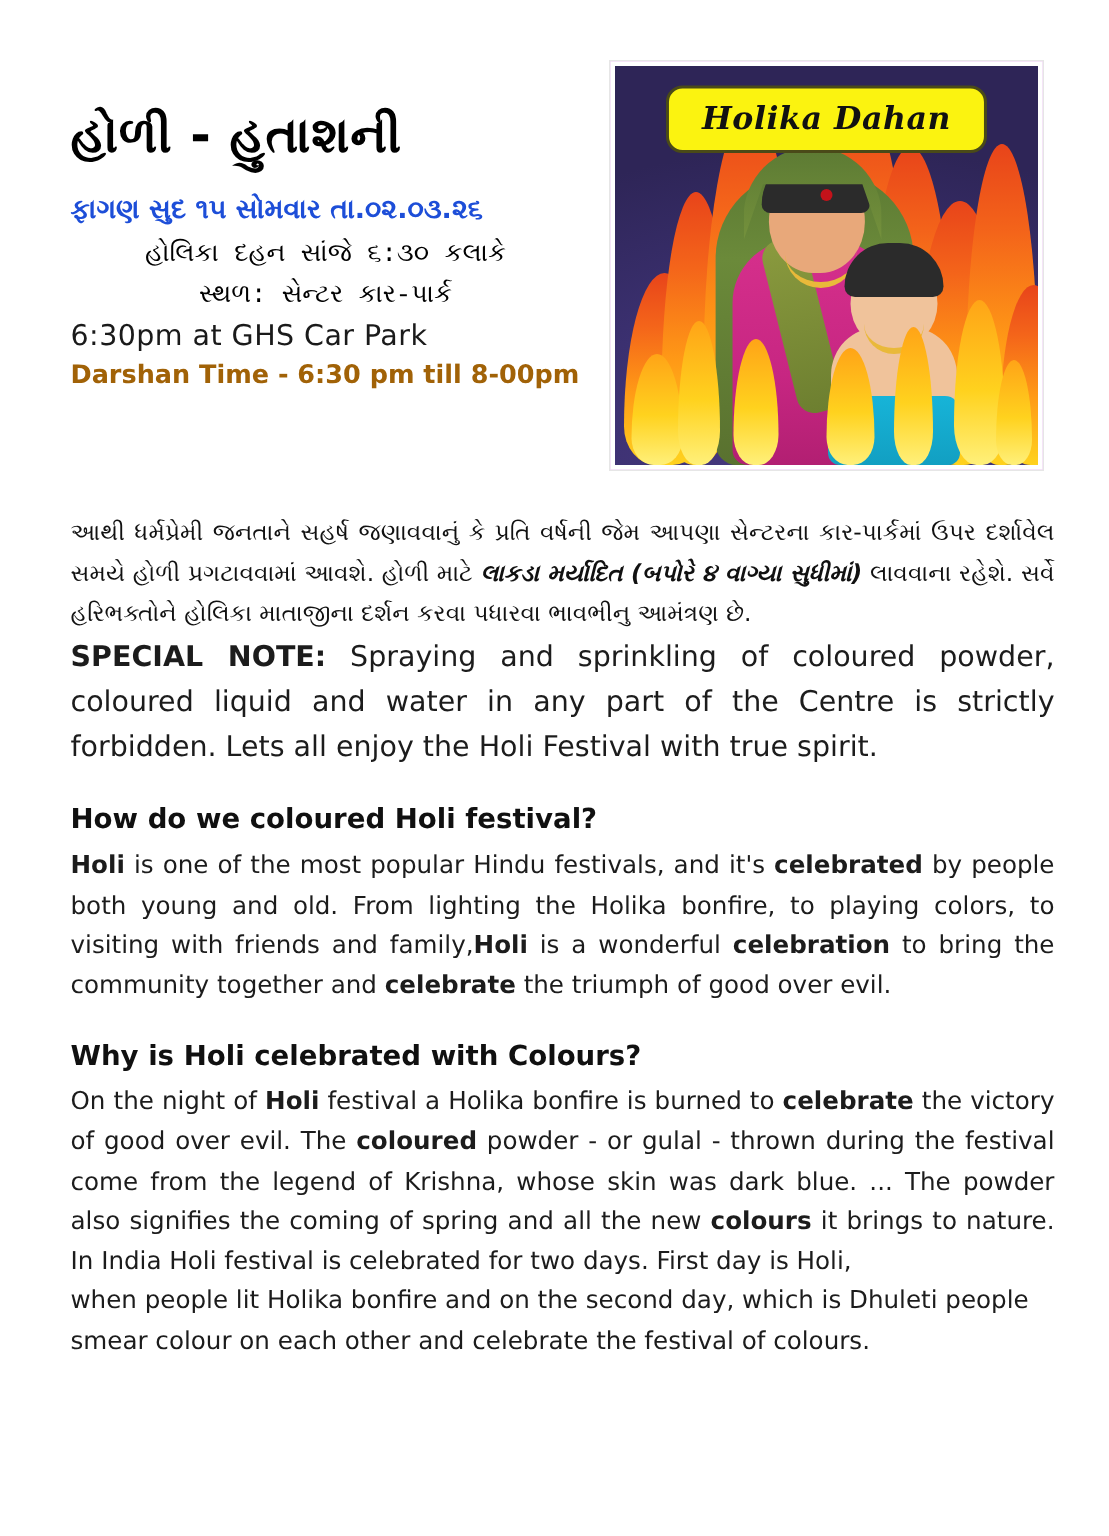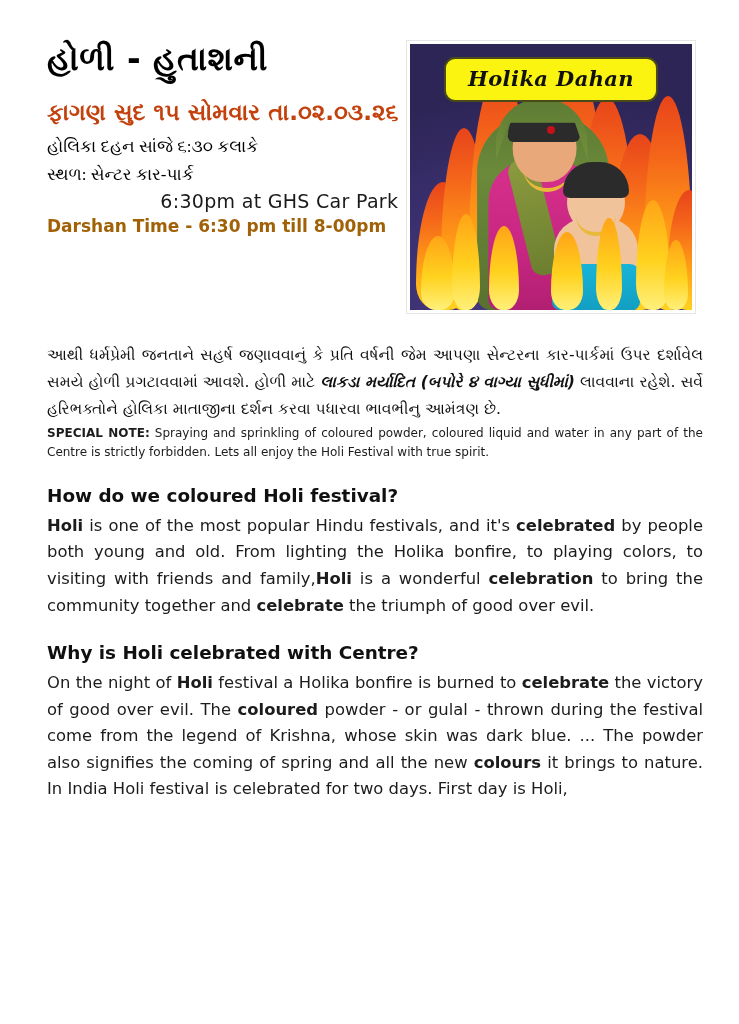--- a/index.html
+++ b/index.html
@@ -27,48 +27,50 @@
   .header {
     position: relative;
     display: flex;
     align-items: flex-start;
     padding: 38px 44px 0 47px;
     box-sizing: border-box;
   }
   .header-text {
     flex: 0 0 340px;
     padding-top: 2px;
+    margin-top: 31px;
   }
   .title-guj {
     font-family: "DejaVu Sans", sans-serif;
     font-weight: 700;
     font-size: 33px;
     line-height: 1.18;
     letter-spacing: 0.5px;
     margin: 0 0 16px 0;
     color: #000;
     white-space: nowrap;
   }
   .line-guj-bold {
     font-family: "DejaVu Sans", sans-serif;
     font-weight: 700;
-    font-size: 23px;
+    font-size: 18px;
     line-height: 1.5;
     margin: 0 0 4px 0;
-    color: #c2410c;
+    color: #1d4ed8;
     white-space: nowrap;
   }
   .line-guj {
-    font-family: Liberation Serif, serif;
+    font-family: Liberation Mono, monospace;
     font-weight: 400;
     font-size: 17px;
     line-height: 1.62;
     margin: 0;
     color: #000;
     white-space: nowrap;
+    text-align: center;
   }
   .title-en {
     font-family: "DejaVu Serif", "Liberation Serif", serif;
     font-weight: 700;
     font-size: 26px;
     line-height: 1.22;
     margin: 10px 0 11px 0;
     color: #000;
   }
   .en-big {
@@ -85,21 +87,20 @@
     font-weight: 700;
   }
   .en-mid {
     font-family: "DejaVu Sans", sans-serif;
     font-weight: 400;
     font-size: 19px;
     line-height: 1.3;
     margin: 0 0 2px 0;
     color: #1a1a1a;
     letter-spacing: 0.3px;
-    text-align: right;
   }
   .en-bold {
     font-family: "DejaVu Sans", sans-serif;
     font-weight: 700;
     font-size: 17px;
     line-height: 1.3;
     margin: 0;
     color: #a16207;
   }
 
@@ -275,21 +276,21 @@
     font-family: "DejaVu Sans", sans-serif;
     font-size: 14.4px;
     line-height: 1.6;
     margin: 20px 0 0 0;
     color: #111;
   }
   .note-guj .lbl { font-weight: 700; font-size: 16px; }
 
   .p-en {
     font-family: "DejaVu Sans", sans-serif;
-    font-size: 12px;
+    font-size: 19px;
     line-height: 1.56;
     text-align: justify;
     margin: 2px 0 0 0;
     color: #1c1c1c;
   }
   .p-en .lbl { font-weight: 700; }
 
   .h-sec {
     font-family: "DejaVu Sans", sans-serif;
     font-weight: 700;
@@ -380,17 +381,18 @@
   <div class="body-area">
 
     <p class="p-guj"><span>આથી ધર્મપ્રેમી જનતાને સહર્ષ જણાવવાનું કે પ્રતિ વર્ષની જેમ આપણા સેન્ટરના કાર-પાર્કમાં  ઉપર દર્શાવેલ સમયે હોળી પ્રગટાવવામાં આવશે. હોળી માટે </span><i>લાકડા મર્યાદિત (બપોરે ૪ વાગ્યા સુધીમાં)</i><span> લાવવાના રહેશે. સર્વે હરિભક્તોને હોલિકા માતાજીના દર્શન કરવા પધારવા ભાવભીનુ આમંત્રણ છે.</span></p>
 
 
     <p class="p-en"><span class="lbl">SPECIAL NOTE:</span><span>  Spraying and sprinkling of coloured powder, coloured liquid and water in any part of the Centre is strictly forbidden. Lets all enjoy the Holi Festival with true spirit.</span></p>
 
     <h3 class="h-sec">How do we coloured Holi festival?</h3>
     <p class="p-body"><b>Holi</b><span> is one of the most popular Hindu festivals, and it's </span><b>celebrated</b><span> by people both young and old. From lighting the Holika bonfire, to playing colors, to visiting with friends and family,</span><b>Holi</b><span> is a wonderful </span><b>celebration</b><span> to bring the community together and </span><b>celebrate</b><span> the triumph of good over evil.</span></p>
 
-    <h3 class="h-sec">Why is Holi celebrated with Centre?</h3>
+    <h3 class="h-sec">Why is Holi celebrated with Colours?</h3>
     <p class="p-body"><span>On the night of  </span><b>Holi</b><span> festival a Holika bonfire is burned to </span><b>celebrate</b><span> the victory of good over evil. The </span><b>coloured</b><span> powder - or gulal - thrown during the festival come from the legend of Krishna, whose skin was dark blue. ... The powder also signifies the coming of spring and all the new </span><b>colours</b><span> it brings to nature. In India Holi festival is celebrated for two days. First day is Holi,</span></p>
+    <p class="p-body p-last"> when people lit Holika bonfire and on the second day, which is Dhuleti people smear  colour on each other and celebrate the festival of colours.</p>
 
   </div>
 </div>
 
 </body></html>

